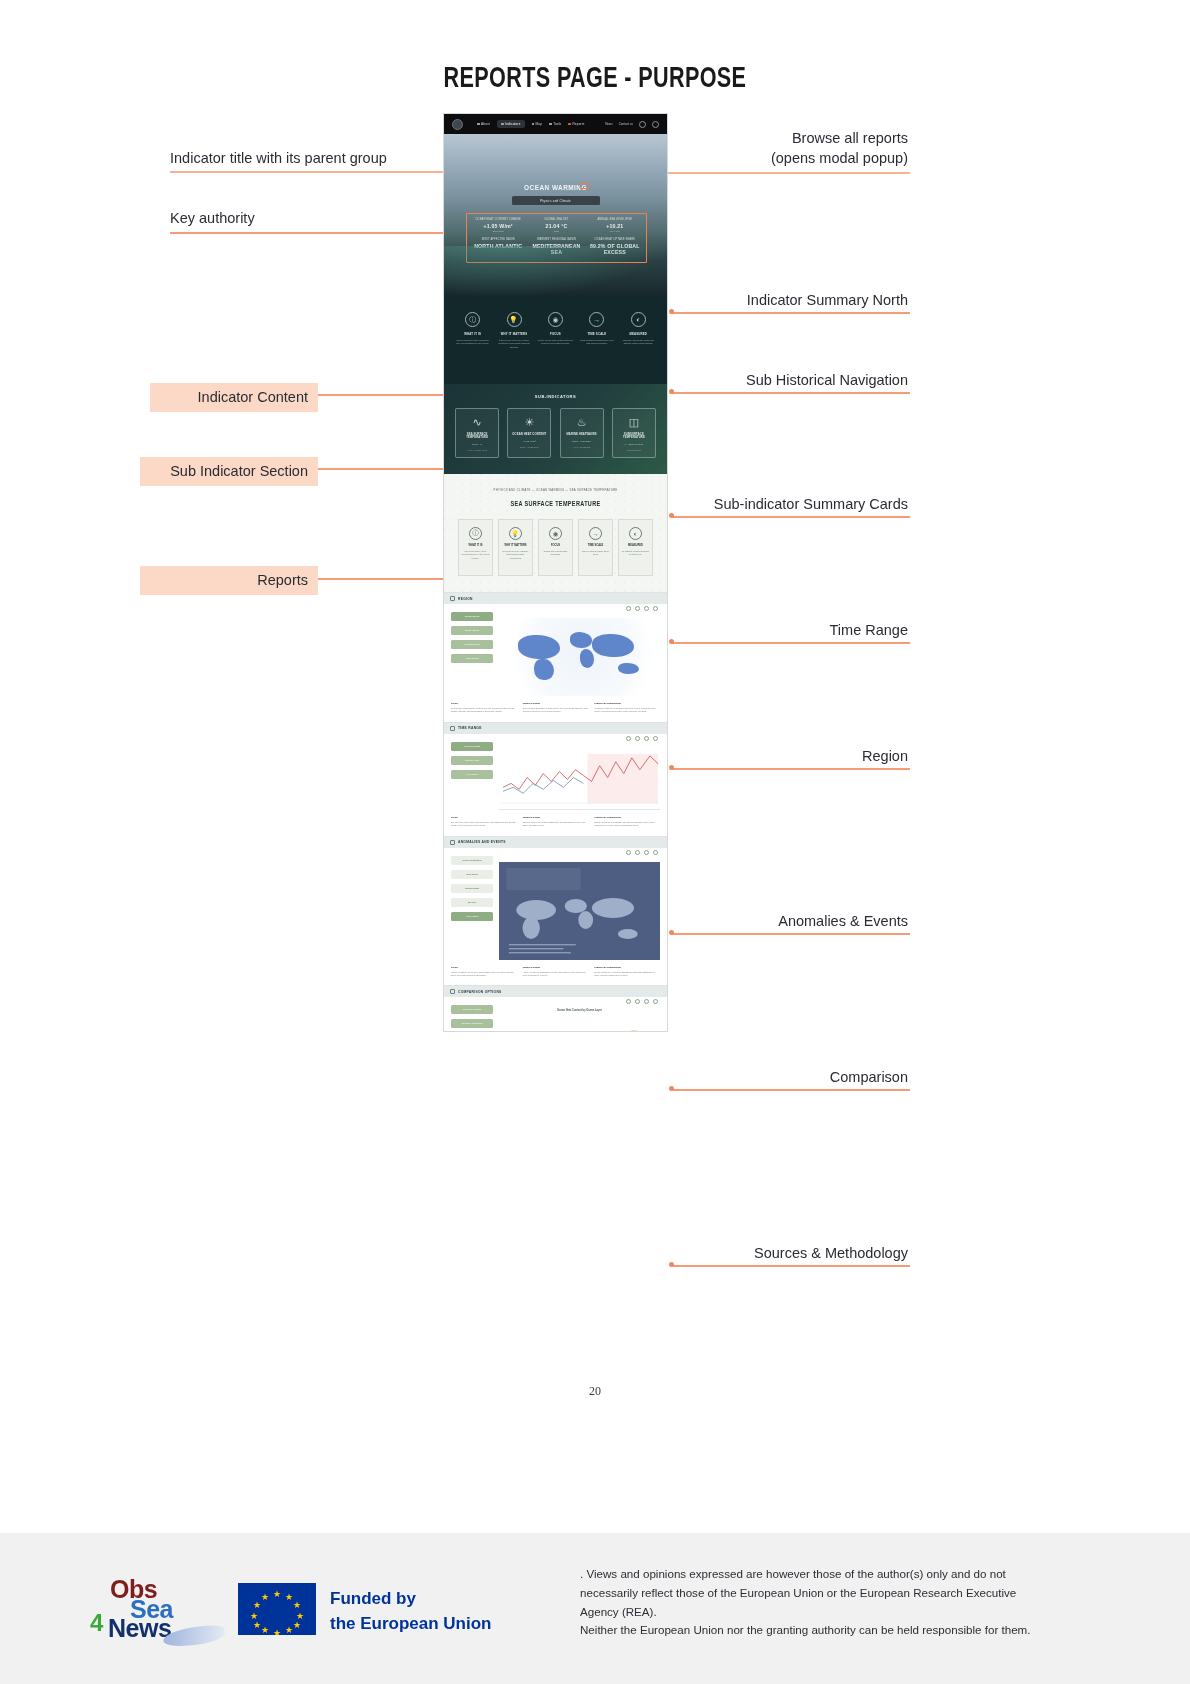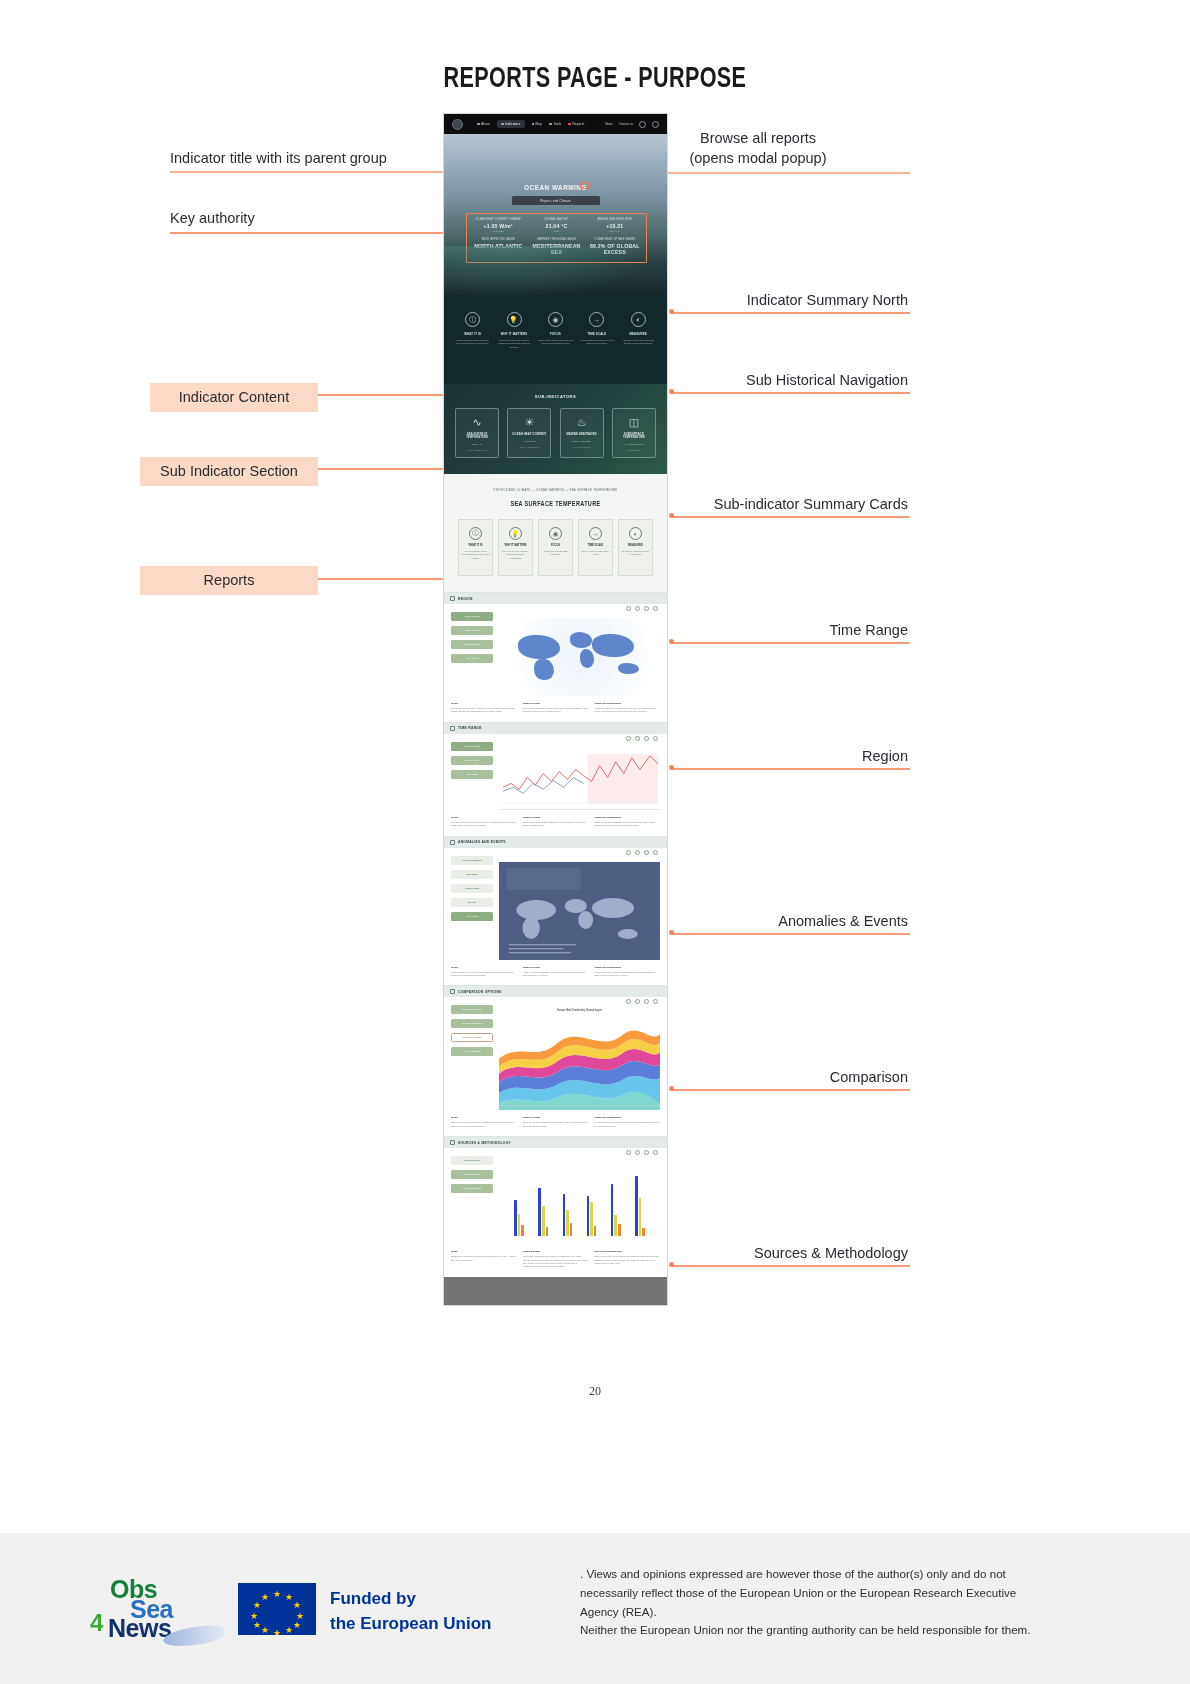--- a/index.html
+++ b/index.html
@@ -20,49 +20,49 @@
     font-weight: 700;
     font-size: 30px;
     letter-spacing: 0.5px;
     color: #1a1a1a;
     transform: scaleX(0.72);
     transform-origin: center top;
   }
 
   
   .anno { position: absolute; font-size: 14.5px; color: #2b2b34; white-space: nowrap; }
-  .anno.left  { text-align: center; }
+  .anno.left  { text-align: right; }
   .anno.right { text-align: right; }
   .anno.boxed {
     background: #fbd9c6;
     padding: 6px 10px 7px 10px;
     width: 168px;
     white-space: nowrap;
   }
-  .anno.two-line { white-space: normal; line-height: 1.35; text-align: center; }
+  .anno.two-line { white-space: normal; line-height: 1.35; }
 
   
   .leader {
     position: absolute;
     height: 1.6px;
     background: #f79b76;
   }
   .leader.underline { background: #f9b393; height: 1.6px; }
   .dot {
     position: absolute;
     width: 5px; height: 5px;
     border-radius: 50%;
     background: #f5855a;
   }
 
   
   .mock {
     position: absolute;
     left: 443px; top: 113px;
-    width: 225px; height: 1193px;
+    width: 225px; height: 919px;
     background: #737373;
     border: 1px solid #d8d8d8;
     overflow: hidden;
     font-size: 3px;
   }
 
   
   .m-nav {
     height: 20px; background: #0d0d0f;
     display: flex; align-items: center; padding: 0 8px; gap: 6px;
@@ -231,21 +231,21 @@
     text-align: center; font-size: 12px; color: #3a3a3a;
     font-family: "Liberation Serif", serif;
   }
 
   
   .footer {
     position: absolute; left: 0; top: 1533px; width: 1190px; height: 151px;
     background: #f1f1f1;
   }
   .logo-wrap { position: absolute; left: 88px; top: 42px; width: 130px; height: 62px; }
-  .logo-obs  { position: absolute; left: 22px; top: 0px;  font-size: 25px; font-weight: 700; color: #15803d; letter-spacing: -.5px; }
+  .logo-obs  { position: absolute; left: 22px; top: 0px;  font-size: 25px; font-weight: 700; color: #7f1d1d; letter-spacing: -.5px; }
   .logo-sea  { position: absolute; left: 42px; top: 20px; font-size: 25px; font-weight: 700; color: #2a6fc0; letter-spacing: -.5px; }
   .logo-4    { position: absolute; left: 2px;  top: 34px; font-size: 24px; font-weight: 700; color: #3aa93a; }
   .logo-clim { position: absolute; left: 20px; top: 39px; font-size: 25px; font-weight: 700; color: #12306b; letter-spacing: -.5px; }
   .logo-wave {
     position: absolute; left: 75px; top: 52px; width: 62px; height: 18px;
     background: linear-gradient(100deg, #9db4dd 0%, #c5d2ea 55%, #e6ebf5 100%);
     border-radius: 60% 30% 50% 40%;
     transform: rotate(-6deg);
   }
   .eu-flag {

